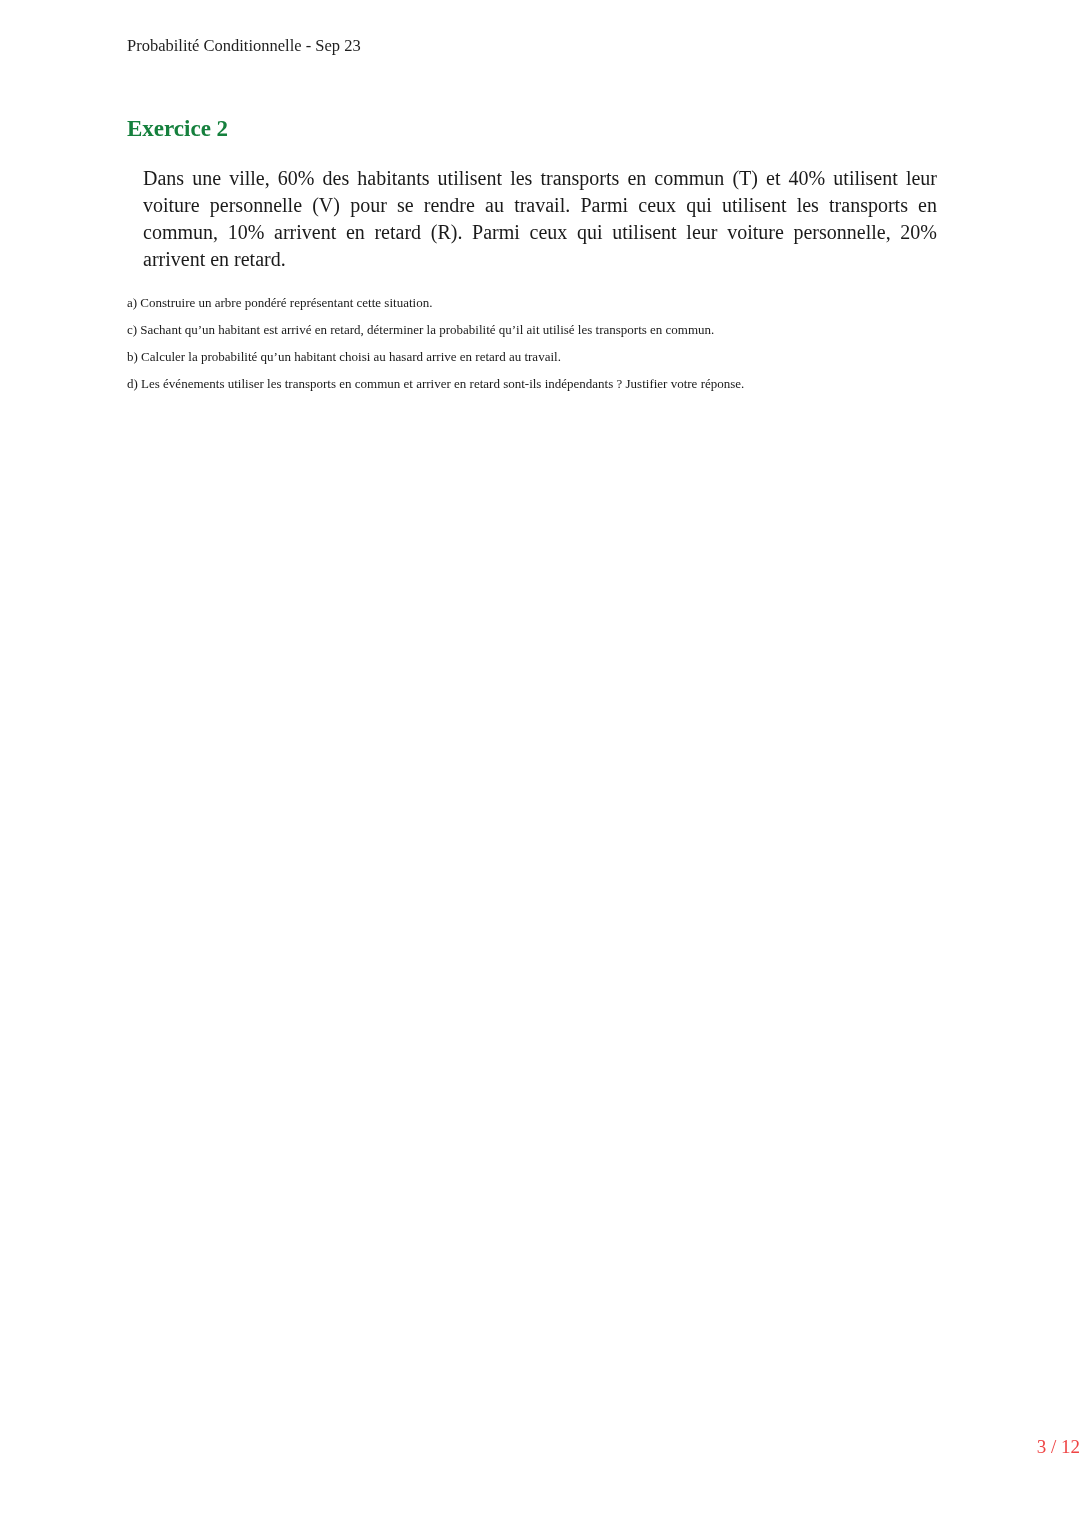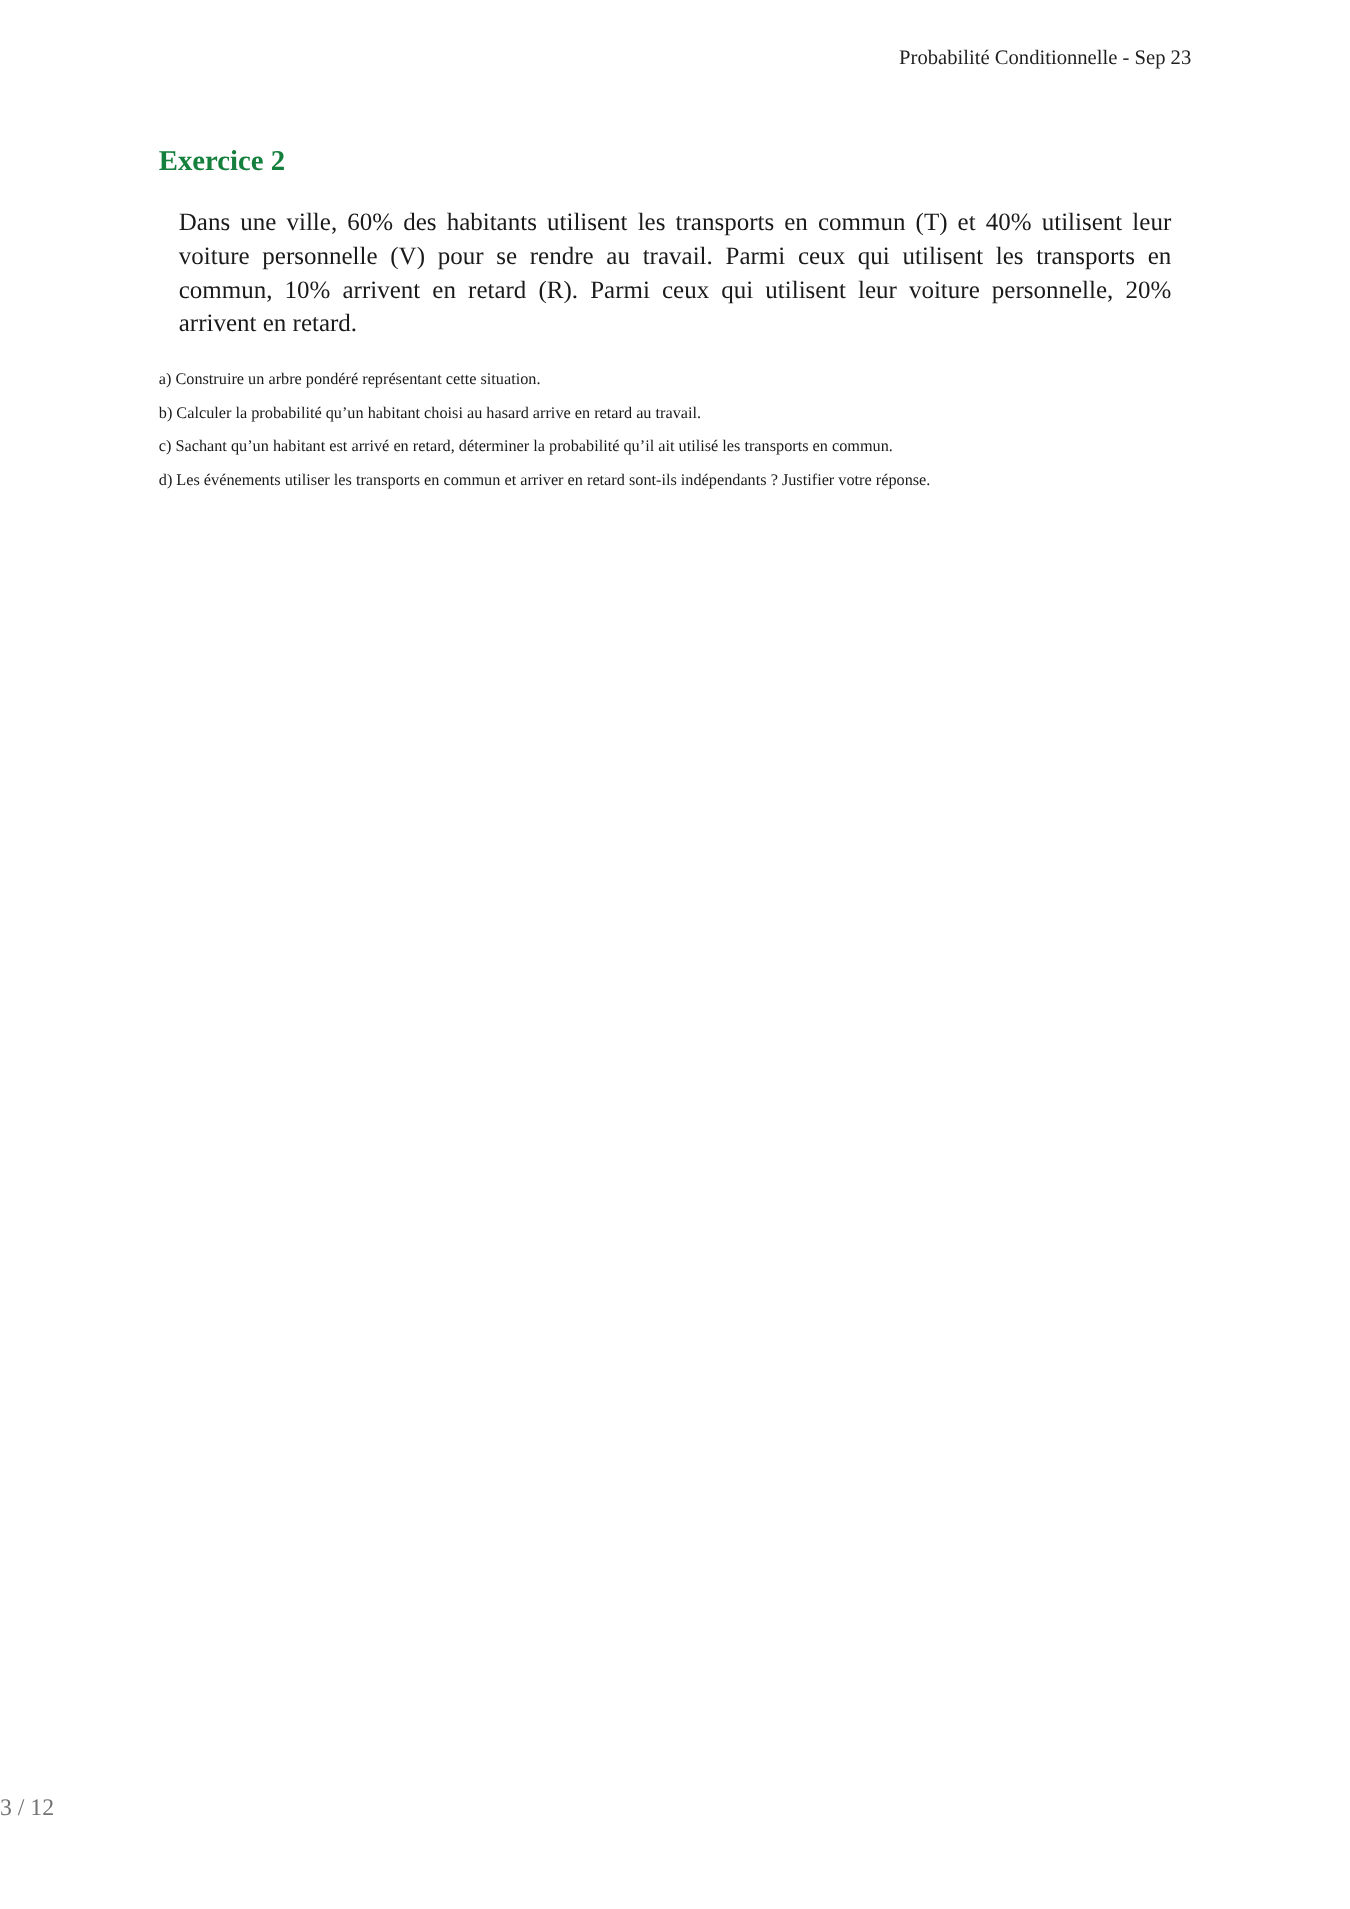--- a/index.html
+++ b/index.html
@@ -14,21 +14,21 @@
     background: #ffffff;
     font-family: "Liberation Serif", "DejaVu Serif", serif;
     color: #1a1a1a;
     overflow: hidden;
   }
   .running-header {
     position: absolute;
     top: 36px;
     left: 127px;
     width: 826px;
-    text-align: right;
+    text-align: left;
     font-size: 16.5px;
     line-height: 20px;
     color: #1f1f1f;
   }
   .content {
     position: absolute;
     top: 0;
     left: 127px;
     width: 826px;
   }
@@ -54,44 +54,44 @@
     margin: 0;
     font-size: 13px;
     line-height: 27px;
     text-align: justify;
   }
   .page-footer {
     position: absolute;
     bottom: 67px;
     left: 0;
     width: 100%;
-    text-align: left;
+    text-align: right;
     font-size: 19px;
     line-height: 27px;
-    color: #737373;
+    color: #ef4444;
   }
 </style>
 </head>
 <body>
 
 <div class="page">
 
   <div class="running-header">
     <span>Probabilité Conditionnelle - Sep 23</span>
   </div>
 
   <main class="content">
     <h1 class="title">Exercice 2</h1>
 
     <p class="intro">Dans une ville, 60% des habitants utilisent les transports en commun (T) et 40% utilisent leur voiture personnelle (V) pour se rendre au travail. Parmi ceux qui utilisent les transports en commun, 10% arrivent en retard (R). Parmi ceux qui utilisent leur voiture personnelle, 20% arrivent en retard.</p>
 
     <div class="questions">
       <p>a) Construire un arbre pondéré représentant cette situation.</p>
+      <p>c) Sachant qu’un habitant est arrivé en retard, déterminer la probabilité qu’il ait utilisé les transports en commun.</p>
       <p>b) Calculer la probabilité qu’un habitant choisi au hasard arrive en retard au travail.</p>
-      <p>c) Sachant qu’un habitant est arrivé en retard, déterminer la probabilité qu’il ait utilisé les transports en commun.</p>
       <p>d) Les événements utiliser les transports en commun et arriver en retard sont-ils indépendants ? Justifier votre réponse.</p>
     </div>
   </main>
 
   <footer class="page-footer">
     <span>3 / 12</span>
   </footer>
 
 </div>
 

